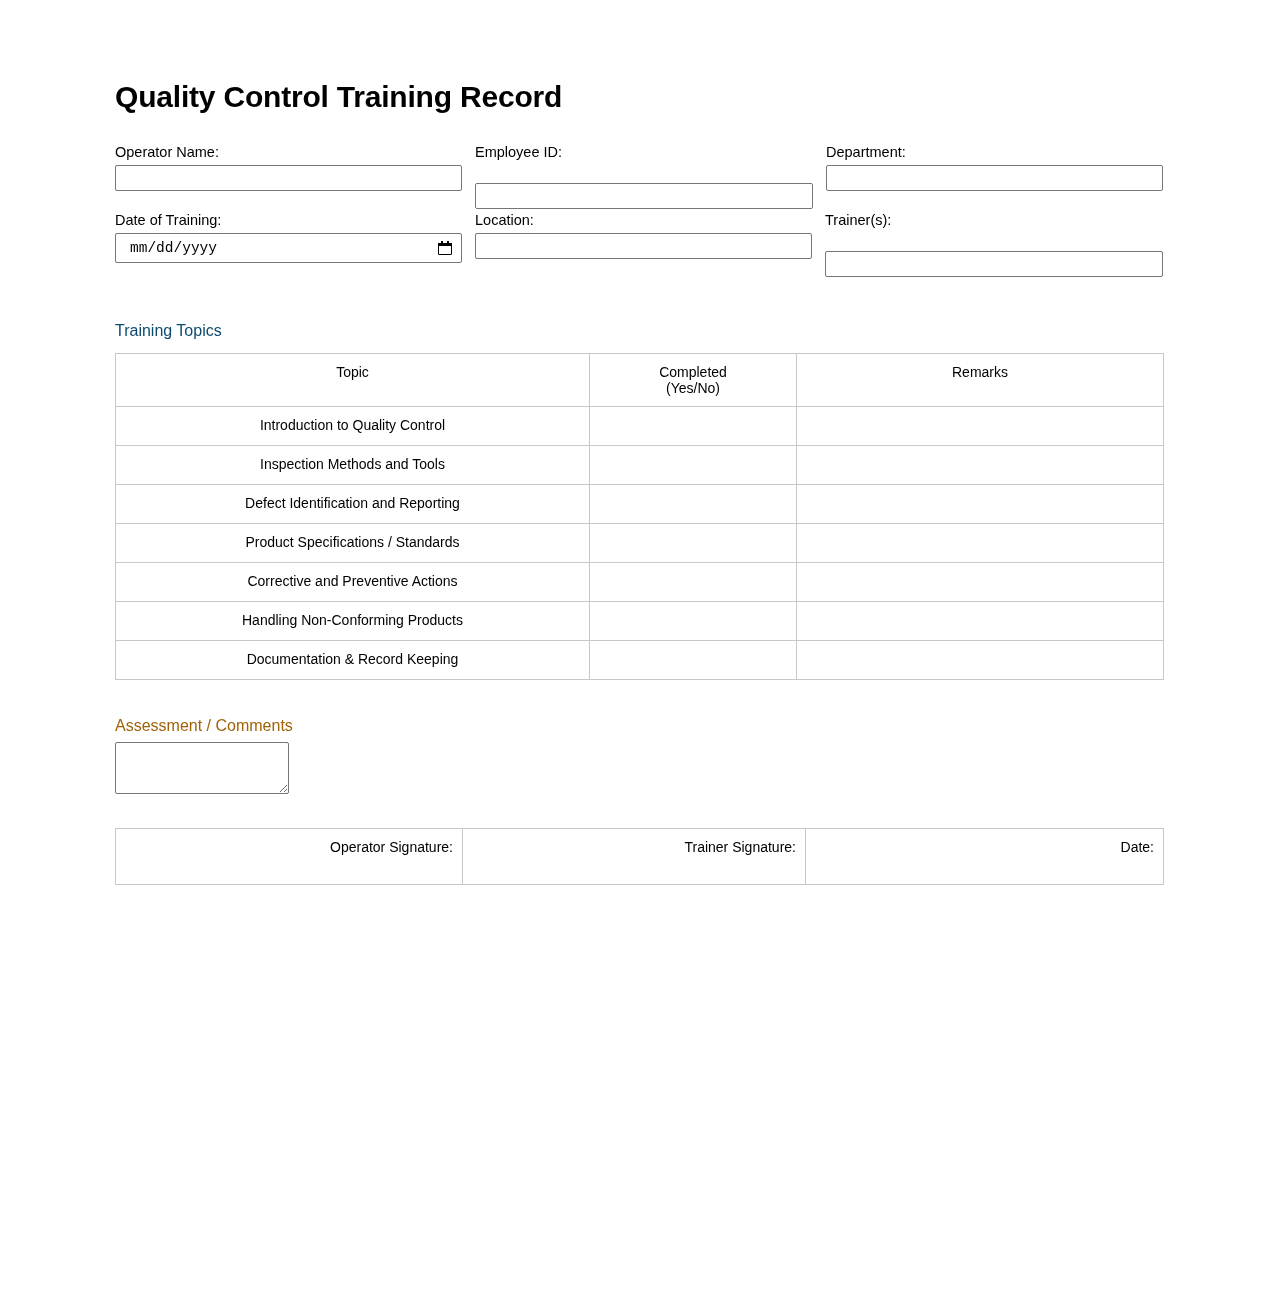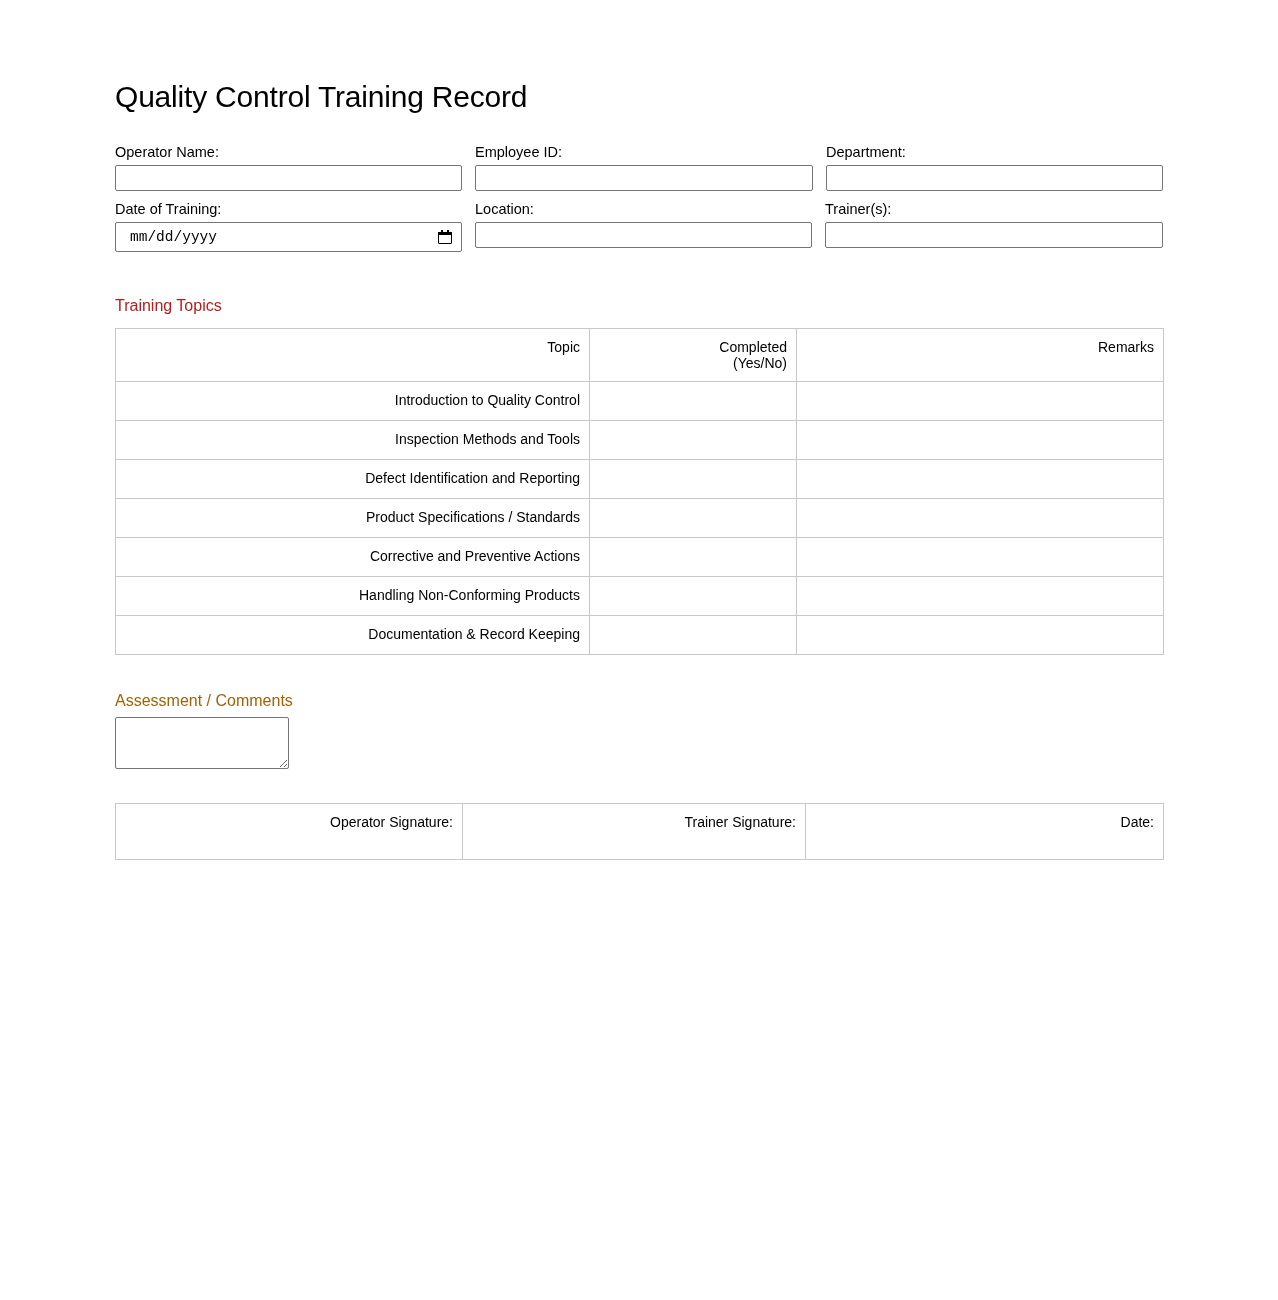--- a/index.html
+++ b/index.html
@@ -12,36 +12,36 @@
     min-height: 1300px;
     font-family: "Liberation Sans", sans-serif;
     color: #000000;
   }
   .page {
     padding: 80px 115px 0 115px;
     box-sizing: border-box;
   }
   h1.title {
     font-size: 30px;
-    font-weight: normal;
+    font-weight: bold;
     margin: 0 0 28px 0;
     letter-spacing: -0.2px;
     color: #000;
   }
   .field-row {
     display: flex;
     gap: 13px;
-    margin-bottom: 8px;
+    margin-bottom: 1px;
   }
   .field {
     display: flex;
     flex-direction: column;
   }
   .field.col1 { width: 347px; }
-  .field.col2 { width: 338px; }
+  .field.col2 { width: 338px; gap: 18px; }
   .field.col3 { width: 337px; }
   .field-label {
     font-size: 14.5px;
     line-height: 20px;
     margin-bottom: 3px;
     color: #000;
   }
   .field input[type="text"] {
     box-sizing: border-box;
     width: 100%;
@@ -96,30 +96,30 @@
     position: absolute;
     top: 0; width: 1.6px; height: 3px; background: #000;
   }
   .cal-icon .peg-l { left: 3px; }
   .cal-icon .peg-r { left: 9px; }
 
   .section-title {
     font-size: 16px;
     line-height: 20px;
     margin: 44px 0 12px 0;
-    color: #b91c1c;
+    color: #0c4a6e;
   }
   table.topics {
     border-collapse: collapse;
     width: 1048px;
     table-layout: fixed;
   }
   table.topics th, table.topics td {
     border: 1px solid #c8c8c8;
-    text-align: right;
+    text-align: center;
     vertical-align: top;
     font-weight: normal;
     font-size: 14px;
     color: #000;
     padding: 10px 9px;
     margin-top: 10px;
   }
   table.topics th {
     height: 30px;
     vertical-align: top;

